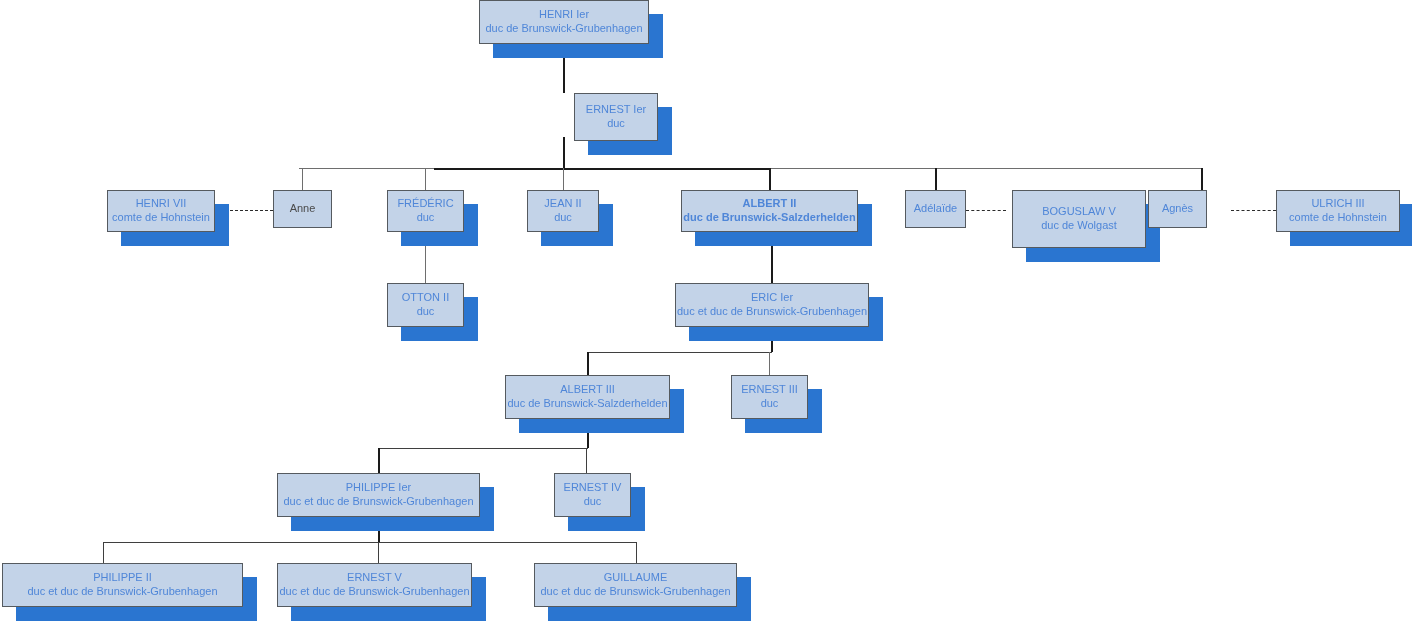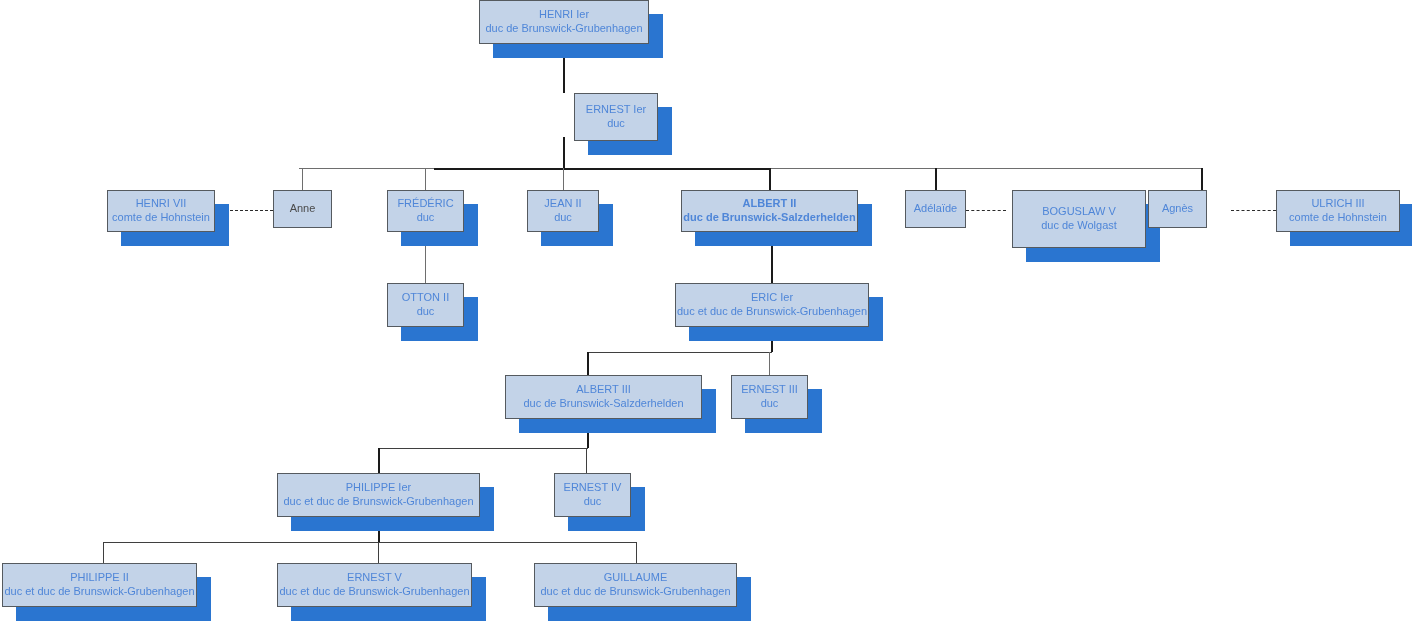--- a/index.html
+++ b/index.html
@@ -172,21 +172,21 @@
   </div>
 
   <div class="node" id="n-eric1" style="left: 675px; top: 283px; width: 194px; height: 44px;">
     <div class="shadow"></div>
     <div class="boxface">
       <div class="nm">ERIC Ier</div>
       <div class="ti">duc et duc de Brunswick-Grubenhagen</div>
     </div>
   </div>
 
-  <div class="node" id="n-albert3" style="left: 505px; top: 375px; width: 197px; height: 44px;">
+  <div class="node" id="n-albert3" style="left: 505px; top: 375px; width: 165px; height: 44px;">
     <div class="shadow"></div>
     <div class="boxface">
       <div class="nm">ALBERT III</div>
       <div class="ti">duc de Brunswick-Salzderhelden</div>
     </div>
   </div>
 
   <div class="node" id="n-ernest3" style="left: 731px; top: 375px; width: 77px; height: 44px;">
     <div class="shadow"></div>
     <div class="boxface">
@@ -204,21 +204,21 @@
   </div>
 
   <div class="node" id="n-ernest4" style="left: 548px; top: 473px; width: 77px; height: 44px; margin-left: 6px;">
     <div class="shadow"></div>
     <div class="boxface">
       <div class="nm">ERNEST IV</div>
       <div class="ti">duc</div>
     </div>
   </div>
 
-  <div class="node" id="n-philippe2" style="left: 2px; top: 563px; width: 195px; height: 44px;">
+  <div class="node" id="n-philippe2" style="left: 2px; top: 563px; width: 241px; height: 44px;">
     <div class="shadow"></div>
     <div class="boxface">
       <div class="nm">PHILIPPE II</div>
       <div class="ti">duc et duc de Brunswick-Grubenhagen</div>
     </div>
   </div>
 
   <div class="node" id="n-ernest5" style="left: 277px; top: 563px; width: 195px; height: 44px;">
     <div class="shadow"></div>
     <div class="boxface">

